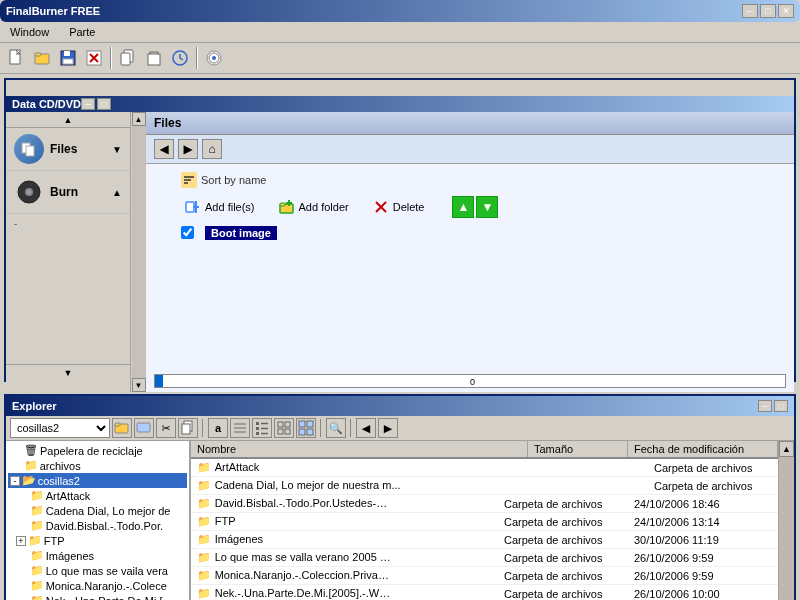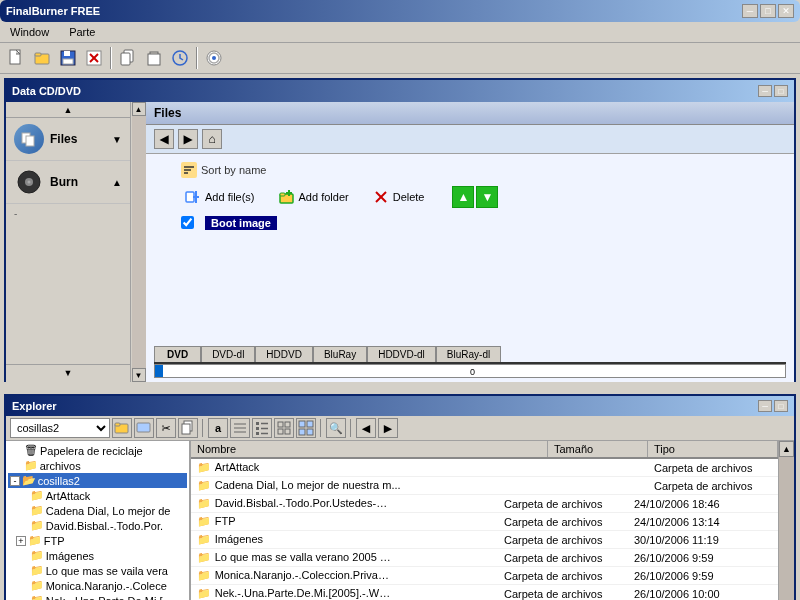--- a/index.html
+++ b/index.html
@@ -71,23 +71,23 @@
       height: 304px;
       position: relative;
     }
     .data-panel-titlebar {
       background: linear-gradient(to right, #0a246a, #a6caf0);
       color: white;
       font-weight: bold;
       font-size: 11px;
       padding: 2px 6px;
       display: flex;
-      justify-content: space-between;
-      align-items: center;
-      height: 22px;
+      align-items: center;
+      height: 16px;
+      margin-top: 16px;
     }
     .data-panel-titlebar-btns { display: flex; gap: 2px; }
     .small-btn { width: 14px; height: 12px; background: #d4d0c8; border: 1px solid #888; font-size: 8px; display: flex; align-items: center; justify-content: center; cursor: pointer; }
 
     .panel-content {
       display: flex;
       height: calc(100% - 20px);
     }
 
     .sidebar-item {
@@ -450,28 +450,20 @@
             </div>
           </div>
 
           <div class="boot-image-row">
             <input type="checkbox" class="boot-checkbox" checked="" style="">
             <span class="boot-label">Boot image</span>
           </div>
         </div>
 
         <div style="margin-top:auto; padding: 4px 8px 0 8px;">
-          <div style="display:flex; border-bottom:2px solid #333;">
-            <div style="padding:2px 12px; background:#d4d0c8; border:1px solid #888; border-bottom:none; font-size:10px; cursor:pointer; font-weight:bold;">DVD</div>
-            <div style="padding:2px 10px; background:#d4d0c8; border:1px solid #888; border-bottom:none; font-size:10px; cursor:pointer;">DVD-dl</div>
-            <div style="padding:2px 10px; background:#d4d0c8; border:1px solid #888; border-bottom:none; font-size:10px; cursor:pointer;">HDDVD</div>
-            <div style="padding:2px 10px; background:#d4d0c8; border:1px solid #888; border-bottom:none; font-size:10px; cursor:pointer;">BluRay</div>
-            <div style="padding:2px 10px; background:#d4d0c8; border:1px solid #888; border-bottom:none; font-size:10px; cursor:pointer;">HDDVD-dl</div>
-            <div style="padding:2px 10px; background:#d4d0c8; border:1px solid #888; border-bottom:none; font-size:10px; cursor:pointer;">BluRay-dl</div>
-          </div>
           <div style="background:white; border:1px solid #888; height:14px; position:relative; margin-bottom:4px;">
             <div style="background:#0066cc; height:100%; width:8px;"></div>
             <span style="position:absolute; left:50%; top:0; font-size:9px; line-height:14px;">0</span>
           </div>
         </div>
       </div>
     </div>
   </div>
 </div>
 
@@ -607,21 +599,21 @@
         <span style="margin-right:2px;">📁</span>
         <span>Nek.-.Una.Parte.De.Mi.[</span>
       </div>
 
     </div>
 
     <div class="file-list">
       <div class="file-list-header">
         <div class="file-col-header col-name">Nombre</div>
         <div class="file-col-header col-size">Tamaño</div>
-        <div class="file-col-header col-type">Tipo</div>
+        <div class="file-col-header col-date">Fecha de modificación</div>
       </div>
       <div class="file-list-body" id="file-list-body">
       <div class="file-row">
     <div class="file-cell col-name">
       <span style="margin-right:4px;">📁</span>ArtAttack
     </div>
     <div class="file-cell col-size"></div>
     <div class="file-cell col-type">Carpeta de archivos</div>
   </div>
           <div class="file-row">

